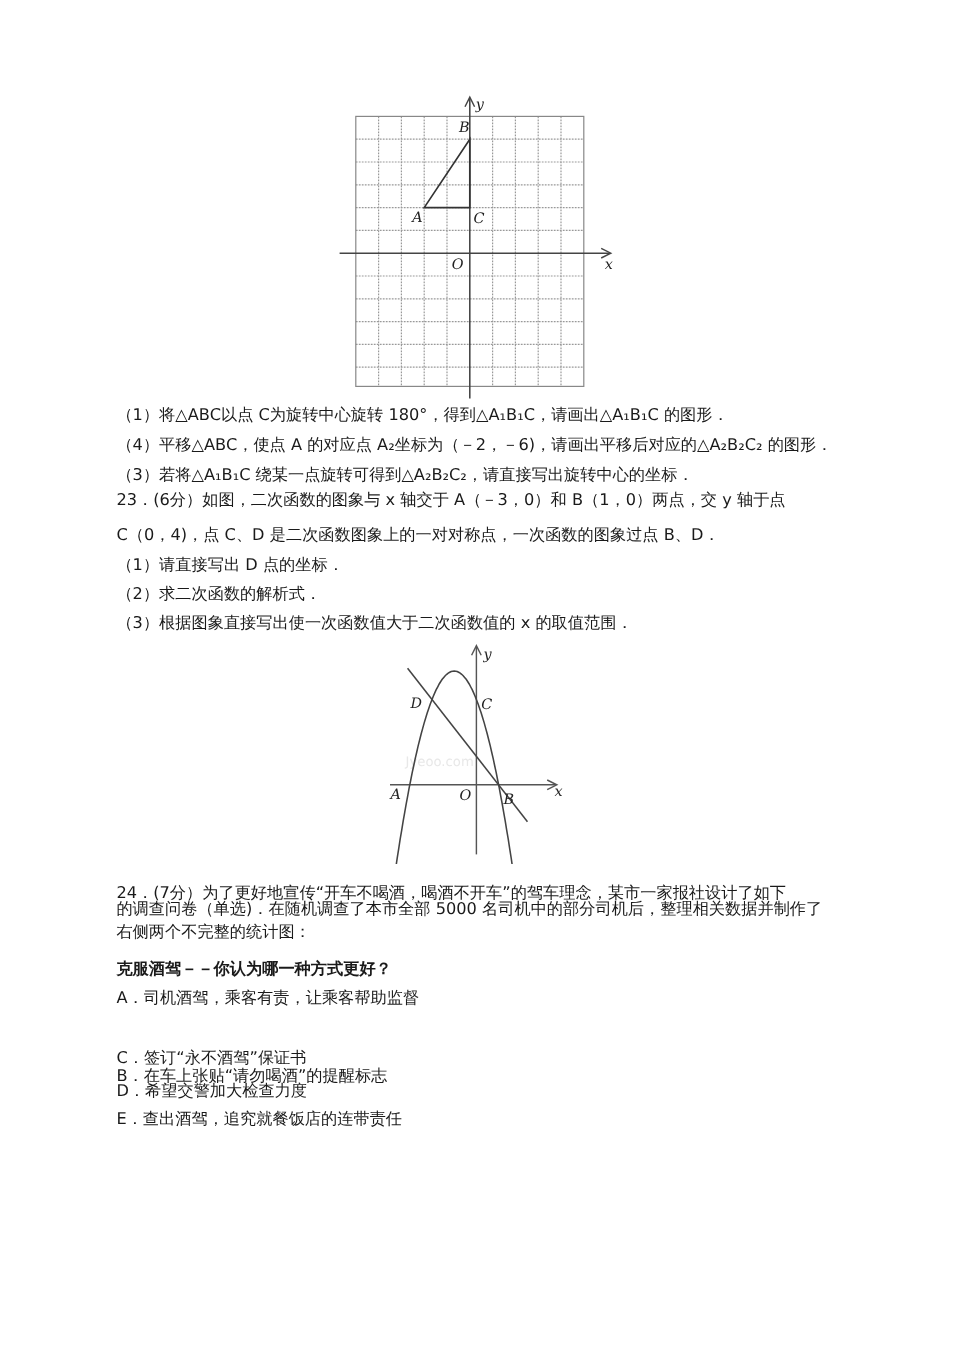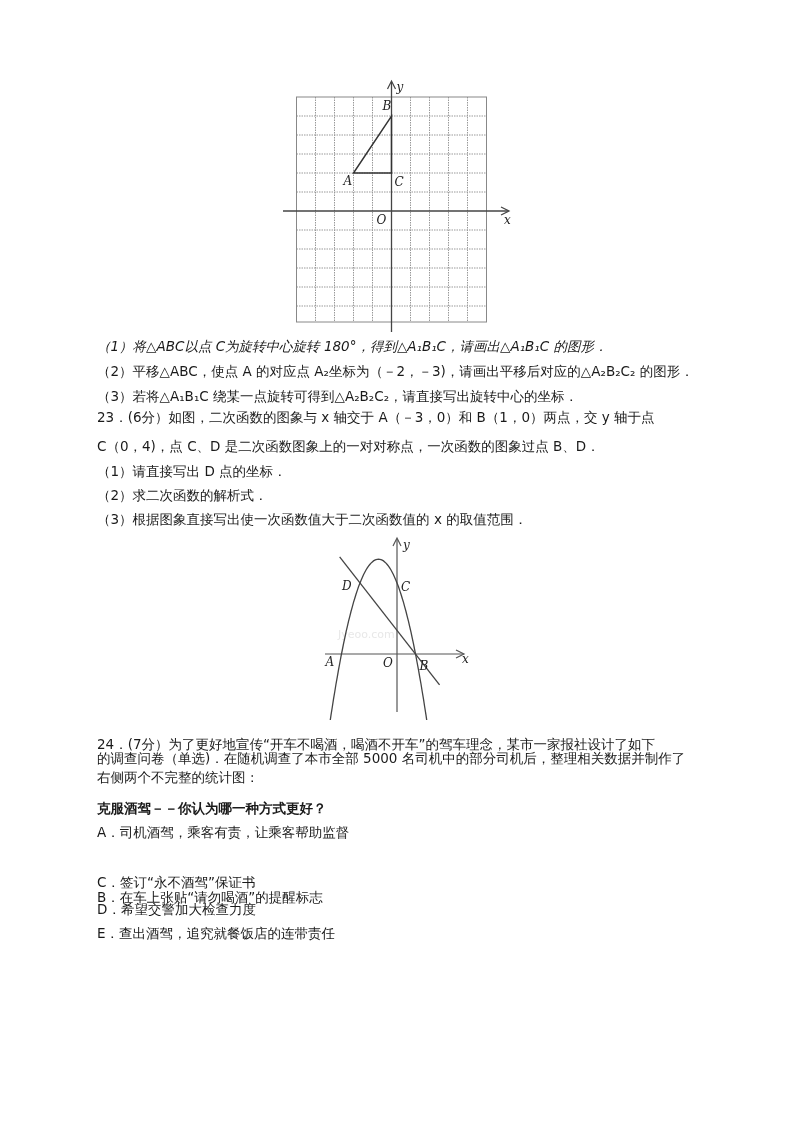--- a/index.html
+++ b/index.html
@@ -45,22 +45,22 @@
   <g id="labels1">
       <text x="343.5" y="185" font-size="12" fill="#222">A</text>
       <text x="382.5" y="110" font-size="12" fill="#222">B</text>
       <text x="394.5" y="186" font-size="12" fill="#222">C</text>
       <text x="376.5" y="224" font-size="12" fill="#222">O</text>
       <text x="504" y="224" font-size="12" fill="#222">x</text>
       <text x="396.5" y="91" font-size="12" fill="#222">y</text>
     </g>
 </svg>
 
-<div class="line" style="top:337px;font-style:italic;">（1）将△ABC以点 C为旋转中心旋转 180°，得到△A₁B₁C，请画出△A₁B₁C 的图形．</div>
-<div class="line" style="top:362px;">（2）平移△ABC，使点 A 的对应点 A₂坐标为（－2，－3)，请画出平移后对应的△A₂B₂C₂ 的图形．</div>
+<div class="line" style="top:337px;">（1）将△ABC以点 C为旋转中心旋转 180°，得到△A₁B₁C，请画出△A₁B₁C 的图形．</div>
+<div class="line" style="top:362px;">（4）平移△ABC，使点 A 的对应点 A₂坐标为（－2，－6)，请画出平移后对应的△A₂B₂C₂ 的图形．</div>
 <div class="line" style="top:387px;">（3）若将△A₁B₁C 绕某一点旋转可得到△A₂B₂C₂，请直接写出旋转中心的坐标．</div>
 
 <div class="line" style="top:408px;">23．(6分）如图，二次函数的图象与 x 轴交于 A（－3，0）和 B（1，0）两点，交 y 轴于点</div>
 <div class="line" style="top:437px;">C（0，4)，点 C、D 是二次函数图象上的一对对称点，一次函数的图象过点 B、D．</div>
 <div class="line" style="top:462px;">（1）请直接写出 D 点的坐标．</div>
 <div class="line" style="top:486px;">（2）求二次函数的解析式．</div>
 <div class="line" style="top:510px;">（3）根据图象直接写出使一次函数值大于二次函数值的 x 的取值范围．</div>
 
 <svg class="fig" style="left:0;top:520px;" width="794" height="200" viewBox="0 520 794 200">
   <text id="wm2" class="wm" x="338" y="638" font-size="11">Jyeoo.com</text>

